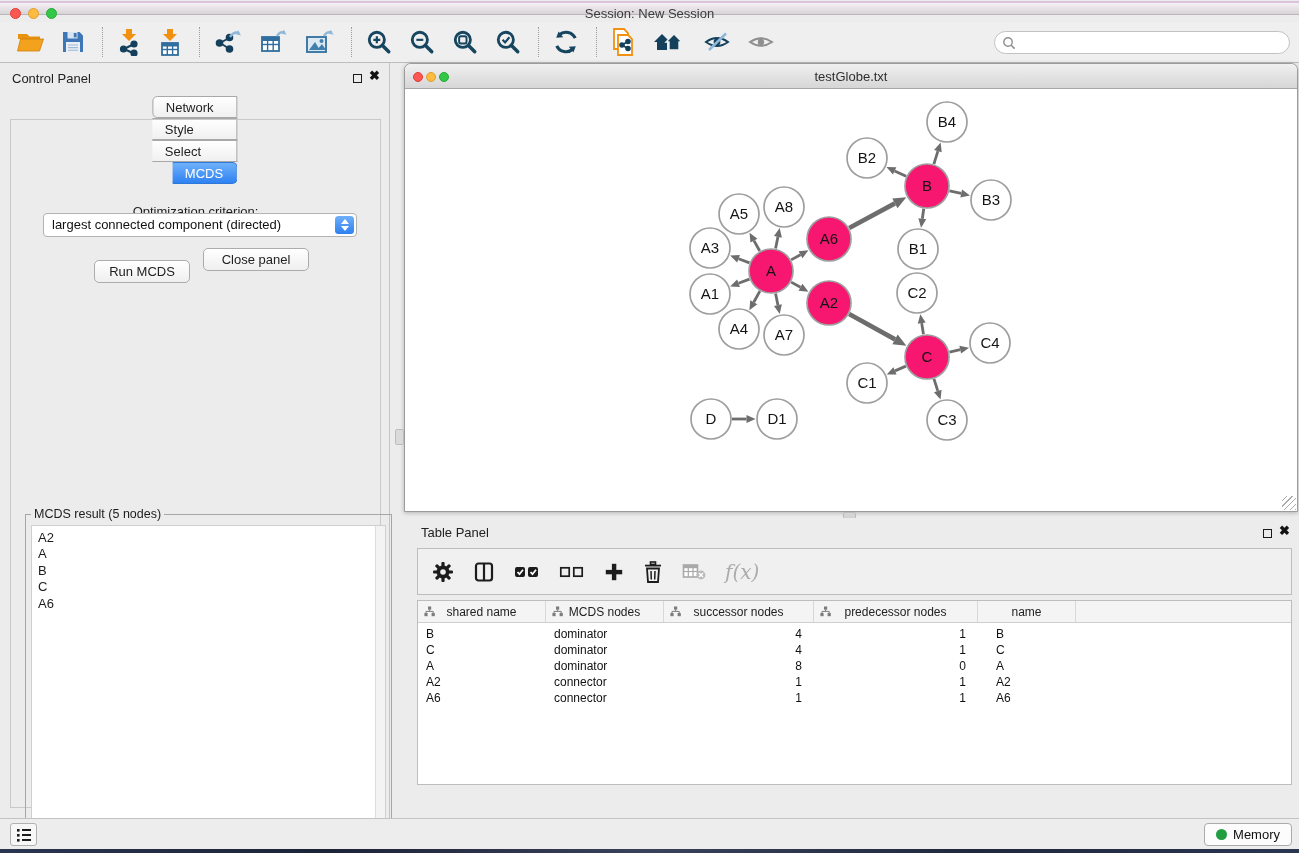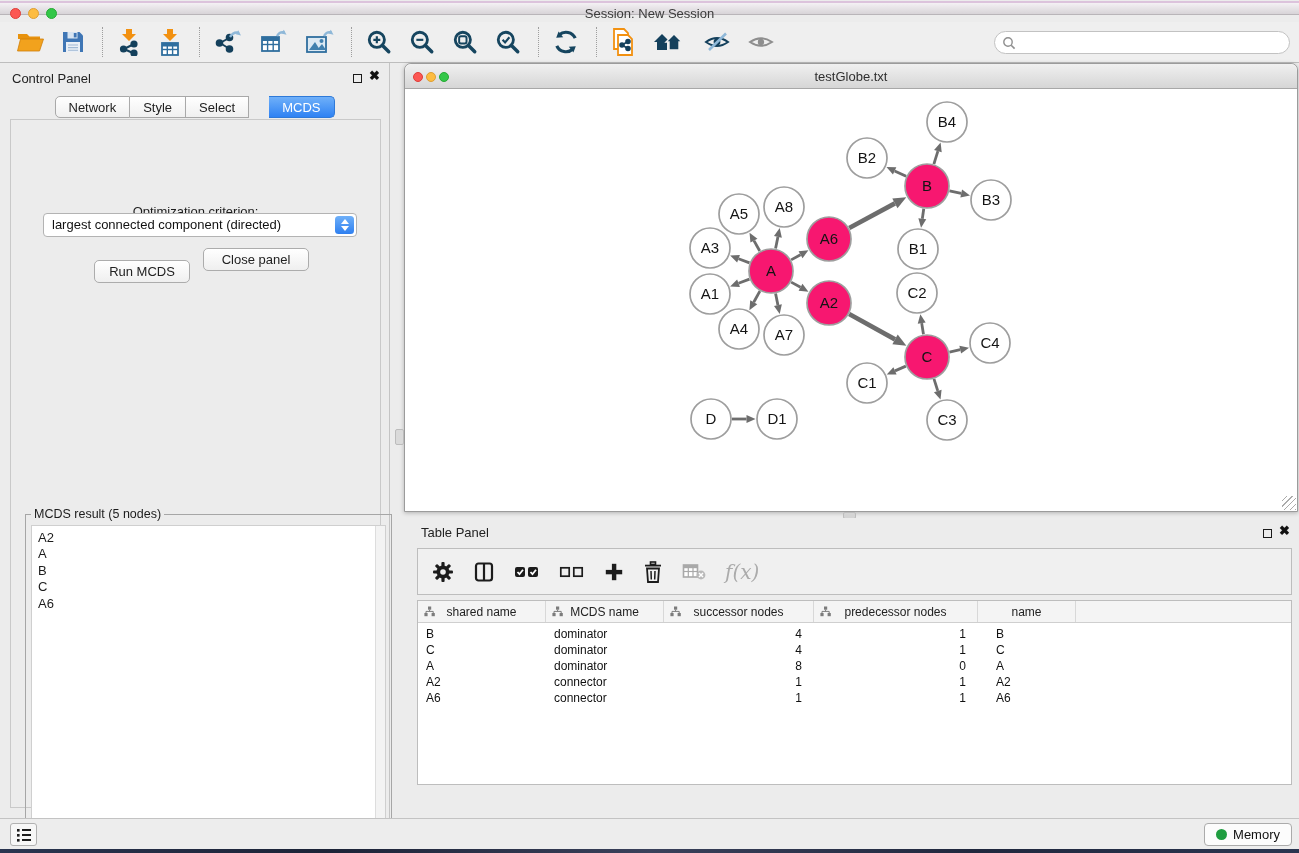--- a/index.html
+++ b/index.html
@@ -31,21 +31,21 @@
     font-family:"Liberation Sans", sans-serif; margin-left:4px; }
 
   
   #control-panel { position:absolute; left:0; top:63px; width:390px; height:755px;
     background:#ECECEC; border-right:1px solid #C4C4C4; }
   .panel-title { position:absolute; left:12px; top:8px; font-size:13px; color:#222; }
   .win-ctrl-float { position:absolute; top:11px; width:9px; height:9px; border:1.5px solid #1a1a1a; }
   .win-ctrl-close { position:absolute; top:5px; font-size:13px; font-weight:bold; color:#111; }
   #cp-float { right:27px; } #cp-close { right:9px; }
 
-  .seg { display:flex; }
+  .seg { display:flex;flex-direction:column; }
   .seg-btn { height:22px; line-height:21px; padding:0 13px; font-size:13px;
     background:linear-gradient(#FFFFFF,#F0F0F0); border:1px solid #A8A8A8; border-left:none; color:#222; }
   .seg-btn:first-child { border-left:1px solid #A8A8A8; border-radius:5px 0 0 5px; }
   .seg-btn:last-child { border-radius:0 5px 5px 0;margin-left:20px; }
   .seg-btn.active { background:linear-gradient(#6FB0F9,#2F82F3); color:#fff; border-color:#2E79D8; }
 
   #cp-tabs { position:absolute; left:50%; transform:translateX(-50%); top:33px; }
   #cp-content { position:absolute; left:10px; top:56px; width:371px; height:689px;
     border:1px solid #C9C9C9; }
   #opt-label { position:absolute; left:0; right:0; top:84px; text-align:center; font-size:13px; }
@@ -553,21 +553,21 @@
         </div>
         <div class="th" style="width: 118px;">
           <svg class="col-ic" width="11" height="11" viewBox="0 0 11 11">
             <g fill="#7C7C7C">
               <rect x="4" y="0.5" width="3.2" height="3.2"></rect>
               <rect x="0.4" y="7" width="3.2" height="3.2"></rect>
               <rect x="7.6" y="7" width="3.2" height="3.2"></rect>
             </g>
             <path d="M5.6 3.7 V5.4 M2 7 V5.4 H9.2 V7" stroke="#7C7C7C" fill="none" stroke-width="1"></path>
           </svg>
-          <span>MCDS name</span>
+          <span>MCDS nodes</span>
         </div>
         <div class="th" style="width: 150px;">
           <svg class="col-ic" width="11" height="11" viewBox="0 0 11 11">
             <g fill="#7C7C7C">
               <rect x="4" y="0.5" width="3.2" height="3.2"></rect>
               <rect x="0.4" y="7" width="3.2" height="3.2"></rect>
               <rect x="7.6" y="7" width="3.2" height="3.2"></rect>
             </g>
             <path d="M5.6 3.7 V5.4 M2 7 V5.4 H9.2 V7" stroke="#7C7C7C" fill="none" stroke-width="1"></path>
           </svg>

